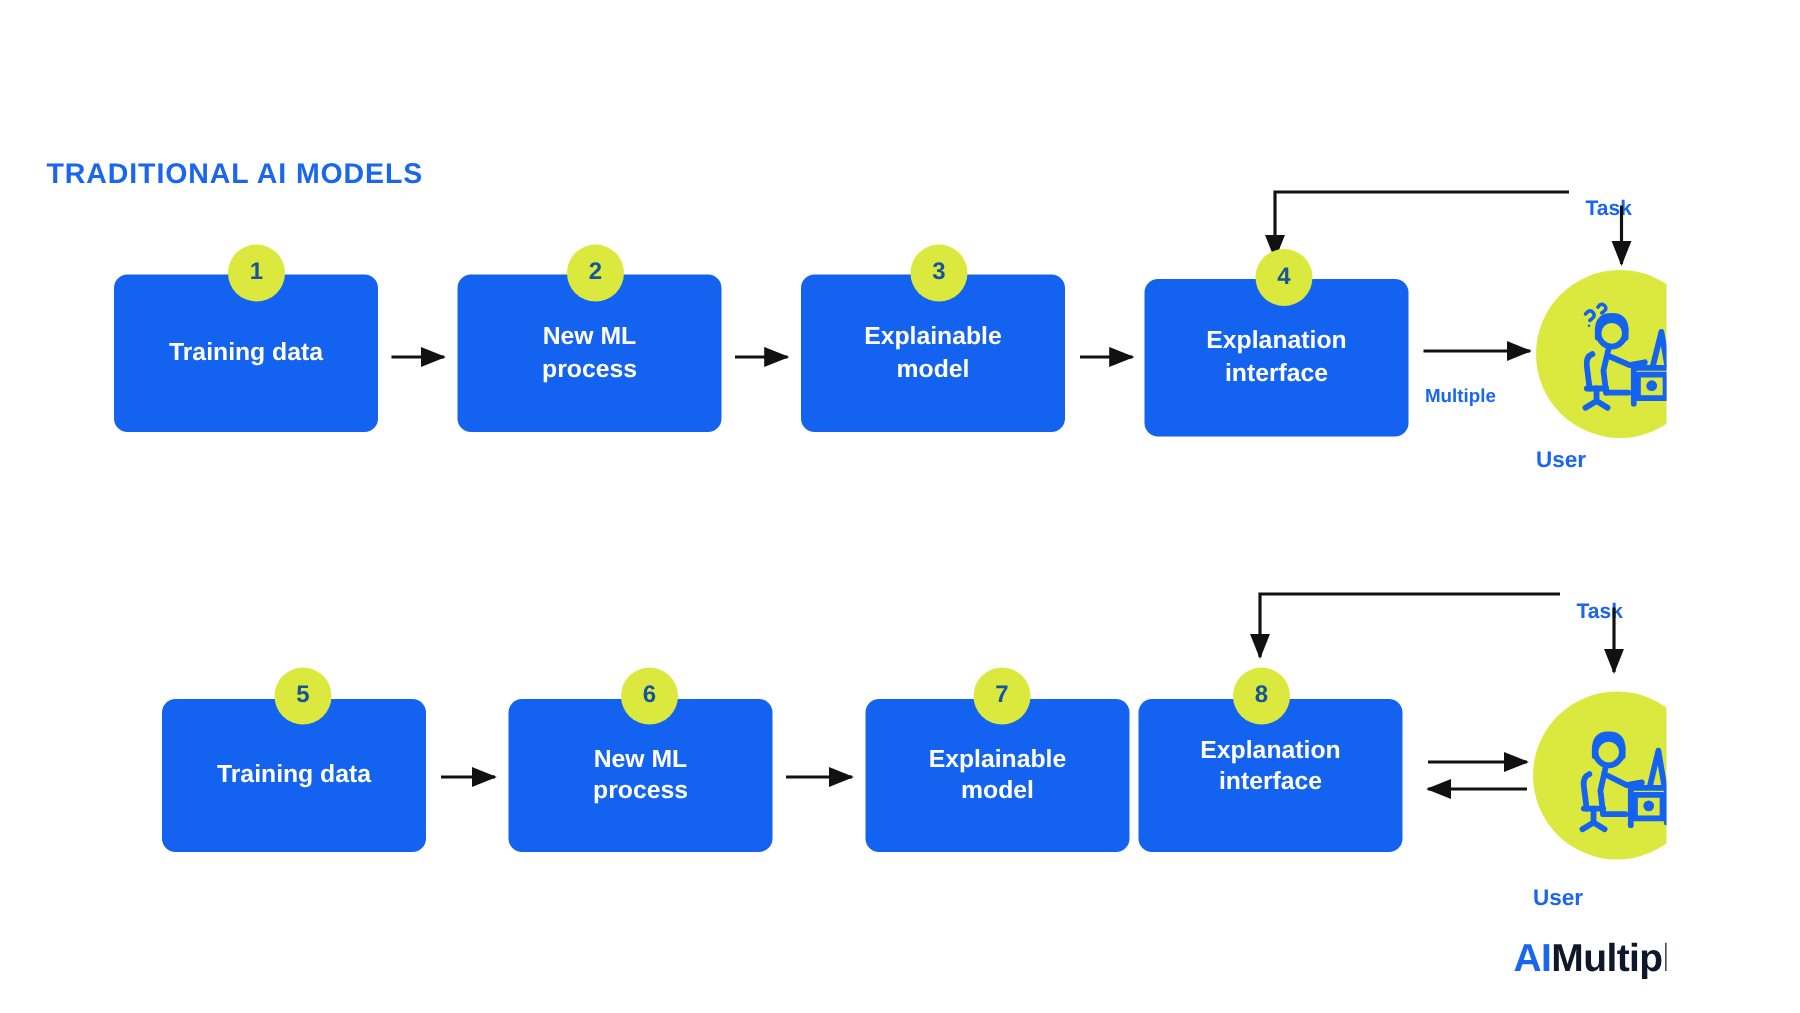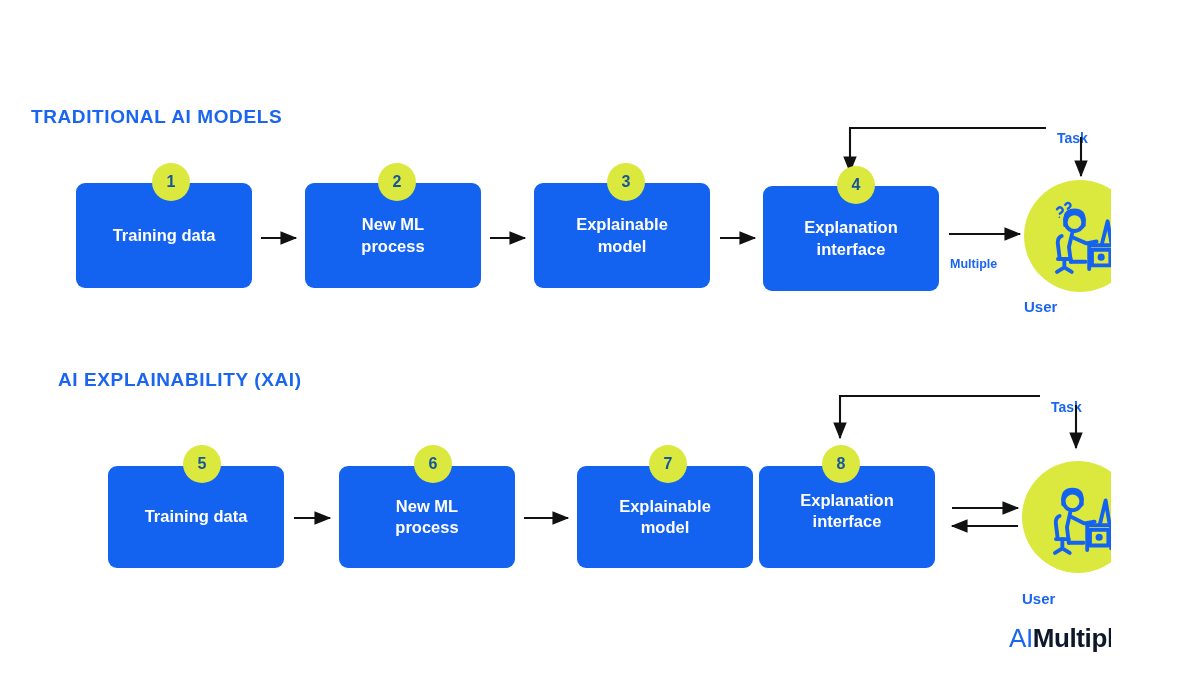--- a/index.html
+++ b/index.html
@@ -111,41 +111,40 @@
 
   
   #brand {
     position: absolute;
     left: 1009px;
     top: 623px;
     font-size: 26px;
     letter-spacing: -0.4px;
     white-space: nowrap;
   }
-  #brand .b-ai { color: #1a66f0; font-weight: normal; }
+  #brand .b-ai { color: #1a66f0; font-weight: bold; }
   #brand .b-rest { color: #0f172a; font-weight: bold; margin-top: 13px; }
   #brand .b-tick {
     display: inline-block;
     width: 7px;
     height: 13px;
     background: #1a66f0;
     transform: skewX(-18deg);
     vertical-align: 9px;
     margin-left: 2px;
     border-radius: 1px;
   }
 </style>
 </head>
 <body>
 
 <div id="canvas">
 
   <div class="section-title" id="title-row1">TRADITIONAL AI MODELS</div>
 
-  <div class="section-title" id="title-row2">AI EXPLAINABILITY (XAI)</div>
 
   <svg id="wires" viewBox="0 0 1200 675">
     <defs>
       <marker id="ahead" markerWidth="9" markerHeight="9" refX="7.4" refY="3.2" orient="auto" markerUnits="strokeWidth">
         <path d="M0,0 L8,3.2 L0,6.4 z" fill="#111111"></path>
       </marker>
     </defs>
 
     <line x1="261" y1="238" x2="296" y2="238" stroke="#111111" stroke-width="2.1" marker-end="url(#ahead)"></line>
     <line x1="490" y1="238" x2="525" y2="238" stroke="#111111" stroke-width="2.1" marker-end="url(#ahead)"></line>

